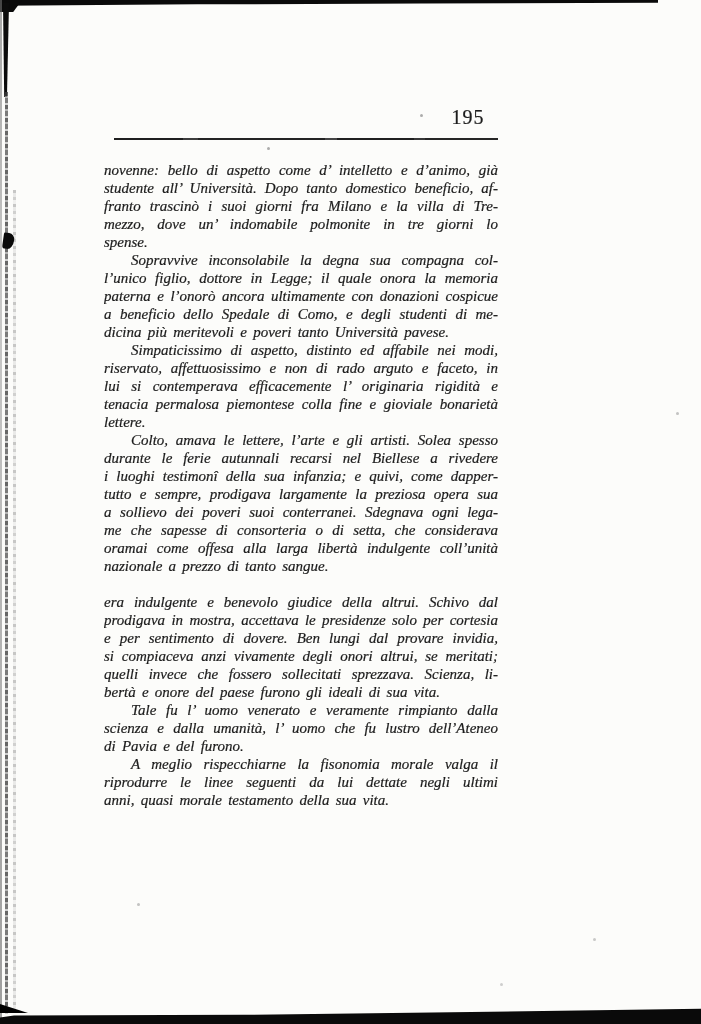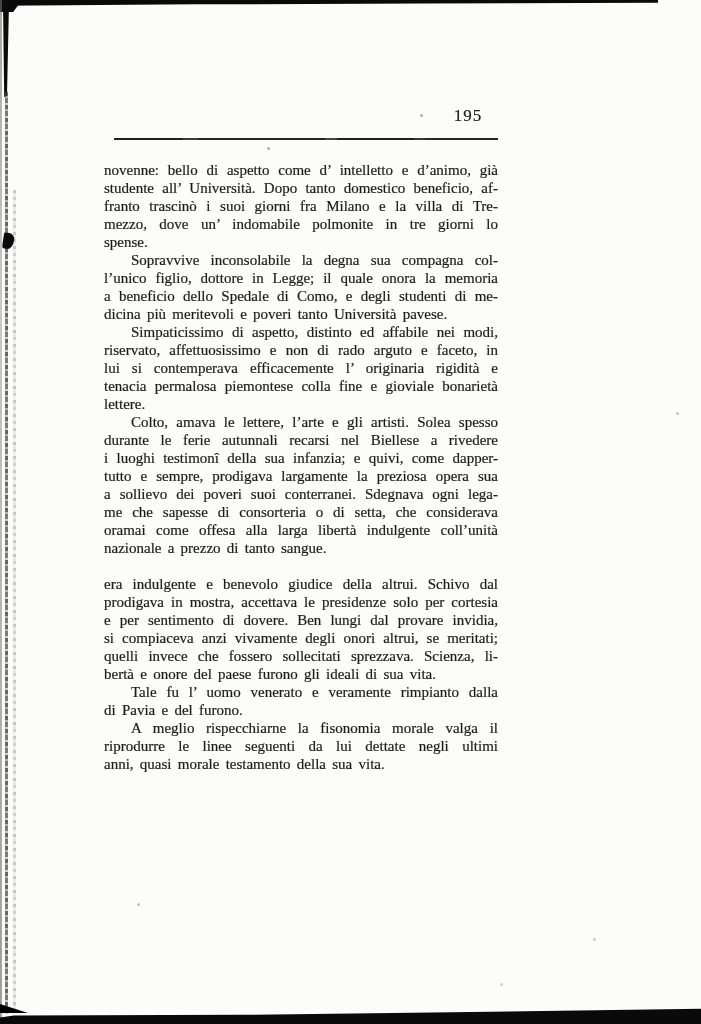--- a/index.html
+++ b/index.html
@@ -83,39 +83,39 @@
     background: #8a8a8a;
     opacity: 0.7;
   }
 
   
   .page-number {
     position: absolute;
     left: 438px; top: 106px;
     width: 60px;
     text-align: center;
-    font-size: 17px;
+    font-size: 20px;
     letter-spacing: 1px;
   }
   .header-rule {
     position: absolute;
     left: 114px; top: 138px;
     width: 384px; height: 2px;
     background: linear-gradient(90deg,
       #1f1f1f 0 18%, #3d3d3d 18% 22%, #242424 22% 55%,
       #454545 55% 58%, #202020 58% 78%, #383838 78% 81%, #262626 81% 100%);
   }
   .text-block {
     position: absolute;
     left: 104px; top: 161px;
     width: 394px;
     font-size: 15px;
     line-height: 18px;
   }
-  .para { margin: 0; }
+  .para { margin: 0; font-style: italic; }
   .line {
     text-align: justify;
     text-align-last: justify;
     height: 18px;
     overflow: hidden;
     word-spacing: 1px;
   }
   .line.last {
     text-align-last: left;
     word-spacing: 2.5px;
@@ -149,20 +149,21 @@
       <div class="para">
         <div class="line">novenne: bello di aspetto come d’ intelletto e d’animo, già</div>
         <div class="line">studente all’ Università. Dopo tanto domestico beneficio, af-</div>
         <div class="line">franto trascinò i suoi giorni fra Milano e la villa di Tre-</div>
         <div class="line">mezzo, dove un’ indomabile polmonite in tre giorni lo</div>
         <div class="line last">spense.</div>
       </div>
       <div class="para">
         <div class="line indent">Sopravvive inconsolabile la degna sua compagna col-</div>
         <div class="line">l’unico figlio, dottore in Legge; il quale onora la memoria</div>
+        <div class="line">paterna e l’onorò ancora ultimamente con donazioni cospicue</div>
         <div class="line">a beneficio dello Spedale di Como, e degli studenti di me-</div>
         <div class="line last">dicina più meritevoli e poveri tanto Università pavese.</div>
       </div>
       <div class="para">
         <div class="line indent">Simpaticissimo di aspetto, distinto ed affabile nei modi,</div>
         <div class="line">riservato, affettuosissimo e non di rado arguto e faceto, in</div>
         <div class="line">lui si contemperava efficacemente l’ originaria rigidità e</div>
         <div class="line">tenacia permalosa piemontese colla fine e gioviale bonarietà</div>
         <div class="line last">lettere.</div>
       </div>
@@ -179,20 +180,21 @@
       <div class="para" style="margin-top: 18px;">
         <div class="line">era indulgente e benevolo giudice della altrui. Schivo dal</div>
         <div class="line">prodigava in mostra, accettava le presidenze solo per cortesia</div>
         <div class="line">e per sentimento di dovere. Ben lungi dal provare invidia,</div>
         <div class="line">si compiaceva anzi vivamente degli onori altrui, se meritati;</div>
         <div class="line">quelli invece che fossero sollecitati sprezzava. Scienza, li-</div>
         <div class="line last">bertà e onore del paese furono gli ideali di sua vita.</div>
       </div>
       <div class="para">
         <div class="line indent">Tale fu l’ uomo venerato e veramente rimpianto dalla</div>
+        <div class="line">scienza e dalla umanità, l’ uomo che fu lustro dell’Ateneo</div>
         <div class="line last">di Pavia e del furono.</div>
       </div>
       <div class="para">
         <div class="line indent">A meglio rispecchiarne la fisonomia morale valga il</div>
         <div class="line">riprodurre le linee seguenti da lui dettate negli ultimi</div>
         <div class="line last">anni, quasi morale testamento della sua vita.</div>
       </div>
     </div>
 
 </div>

